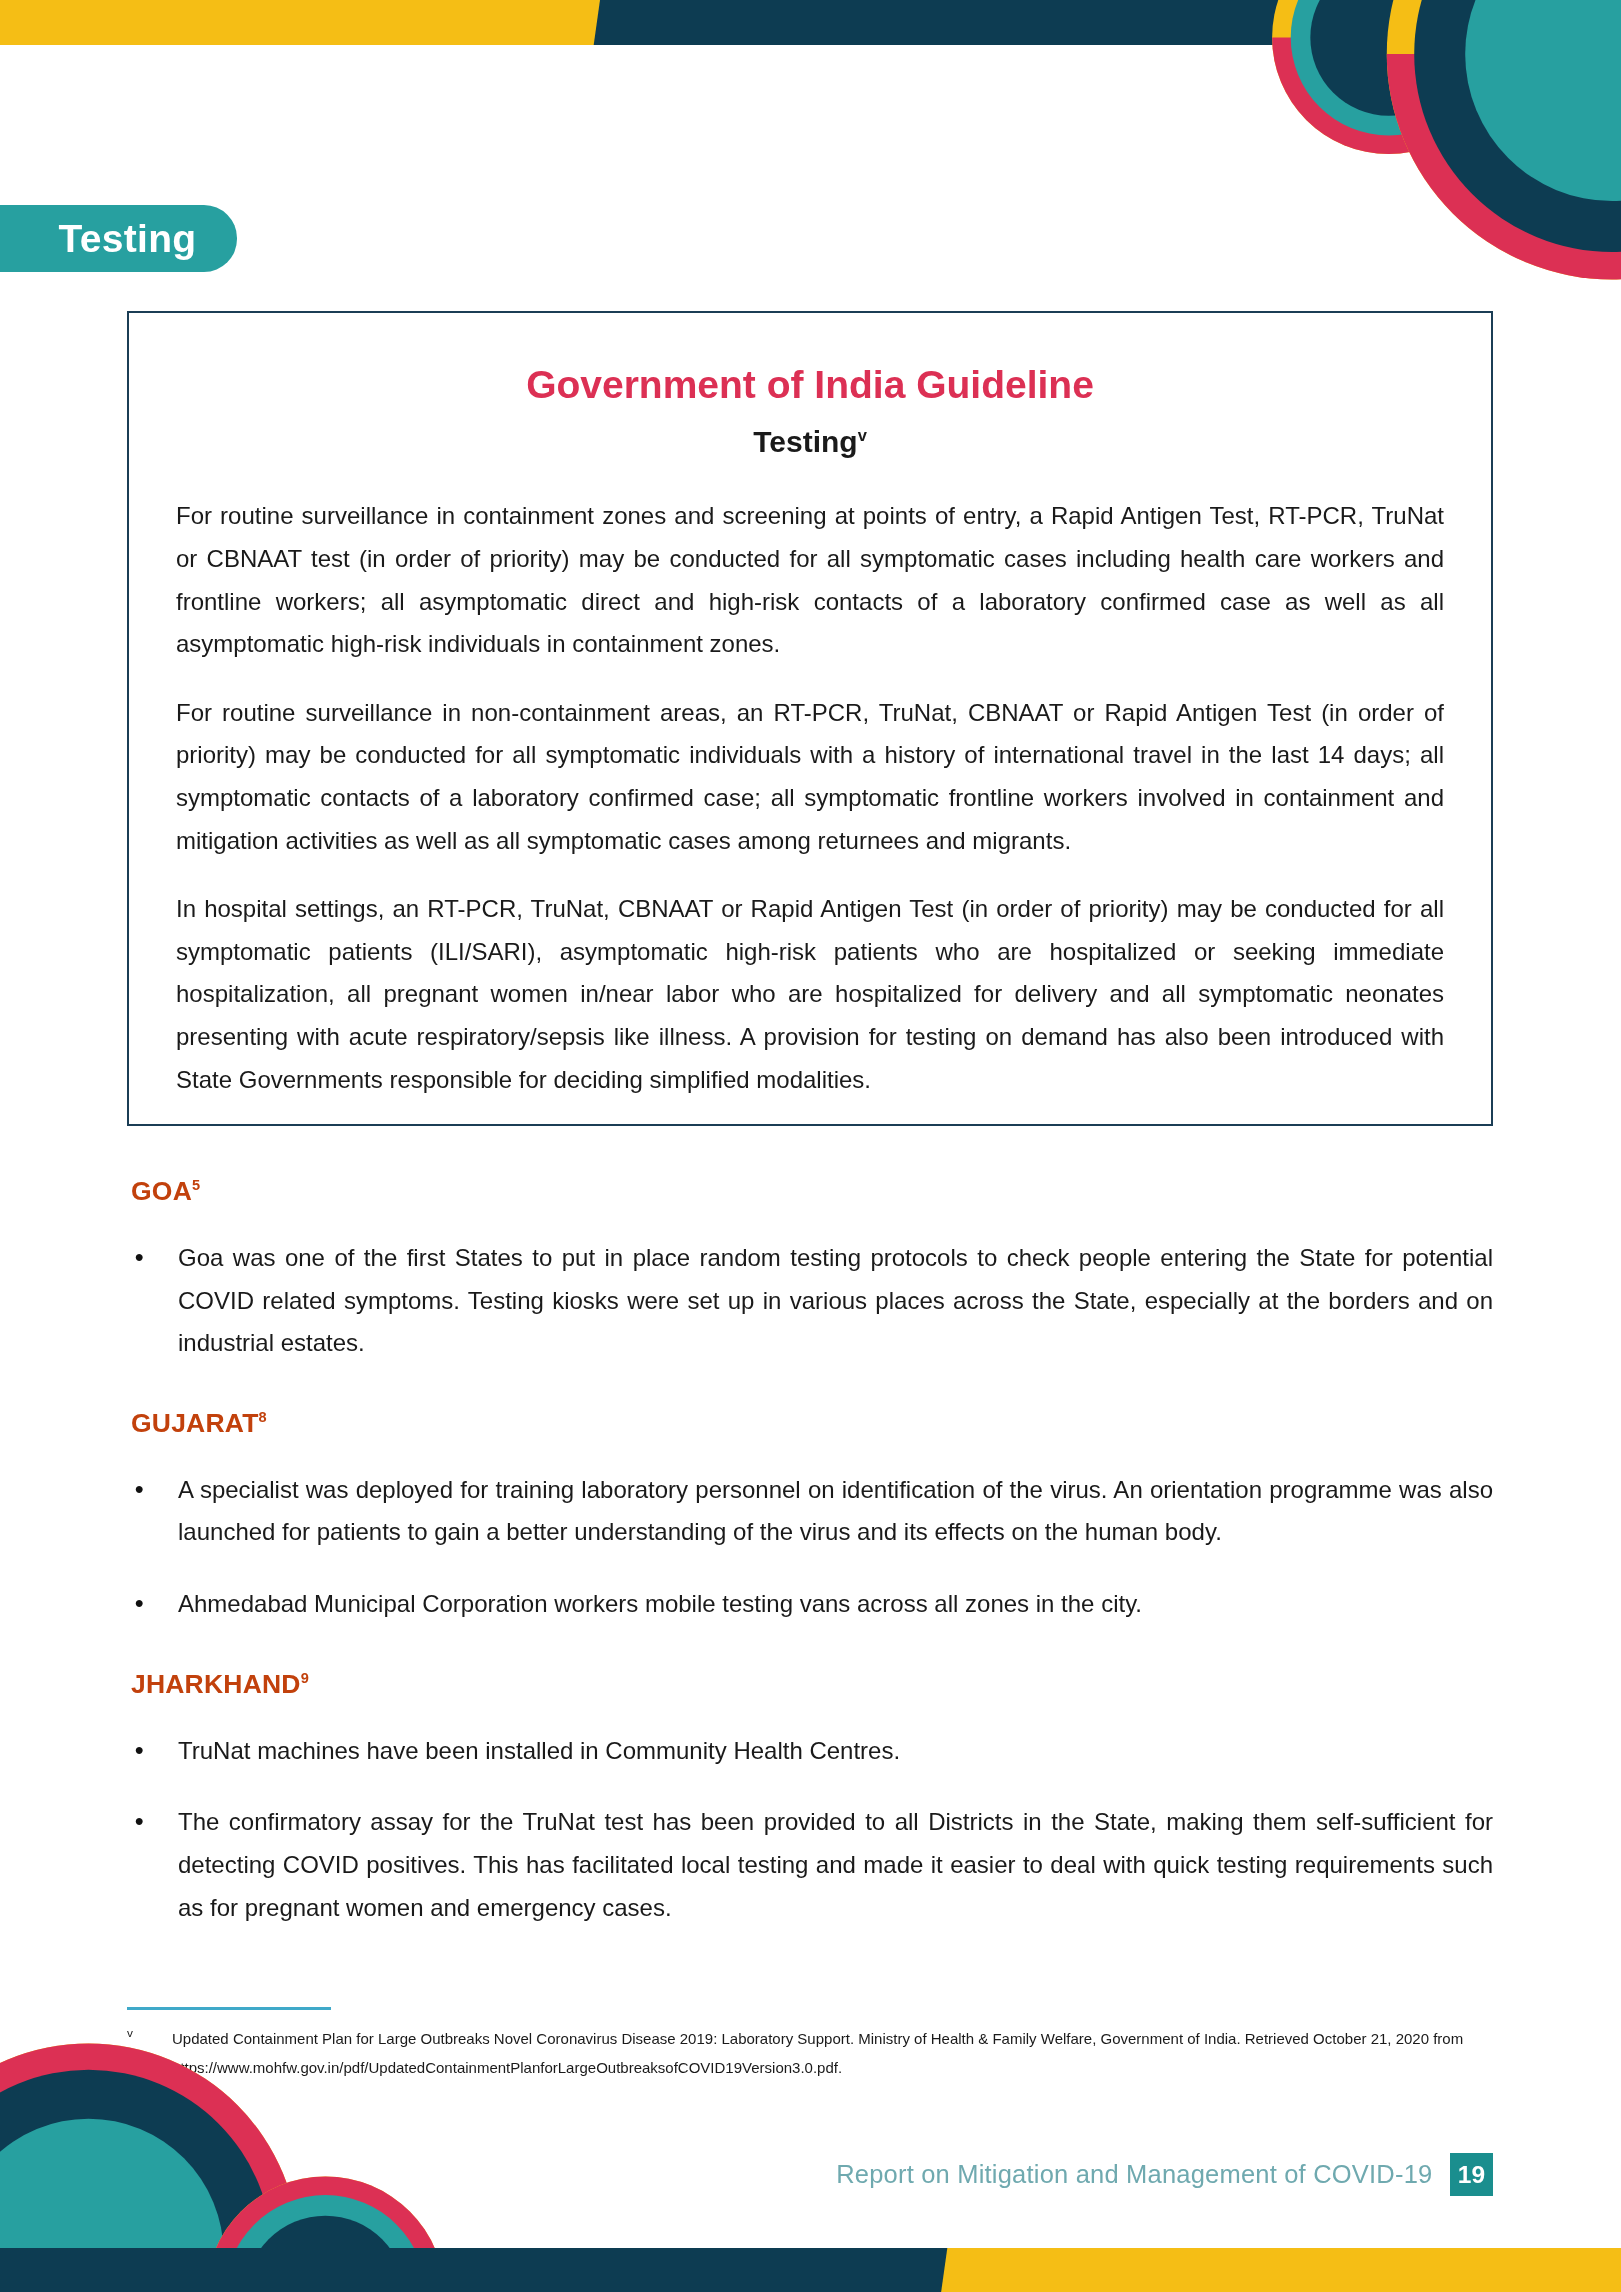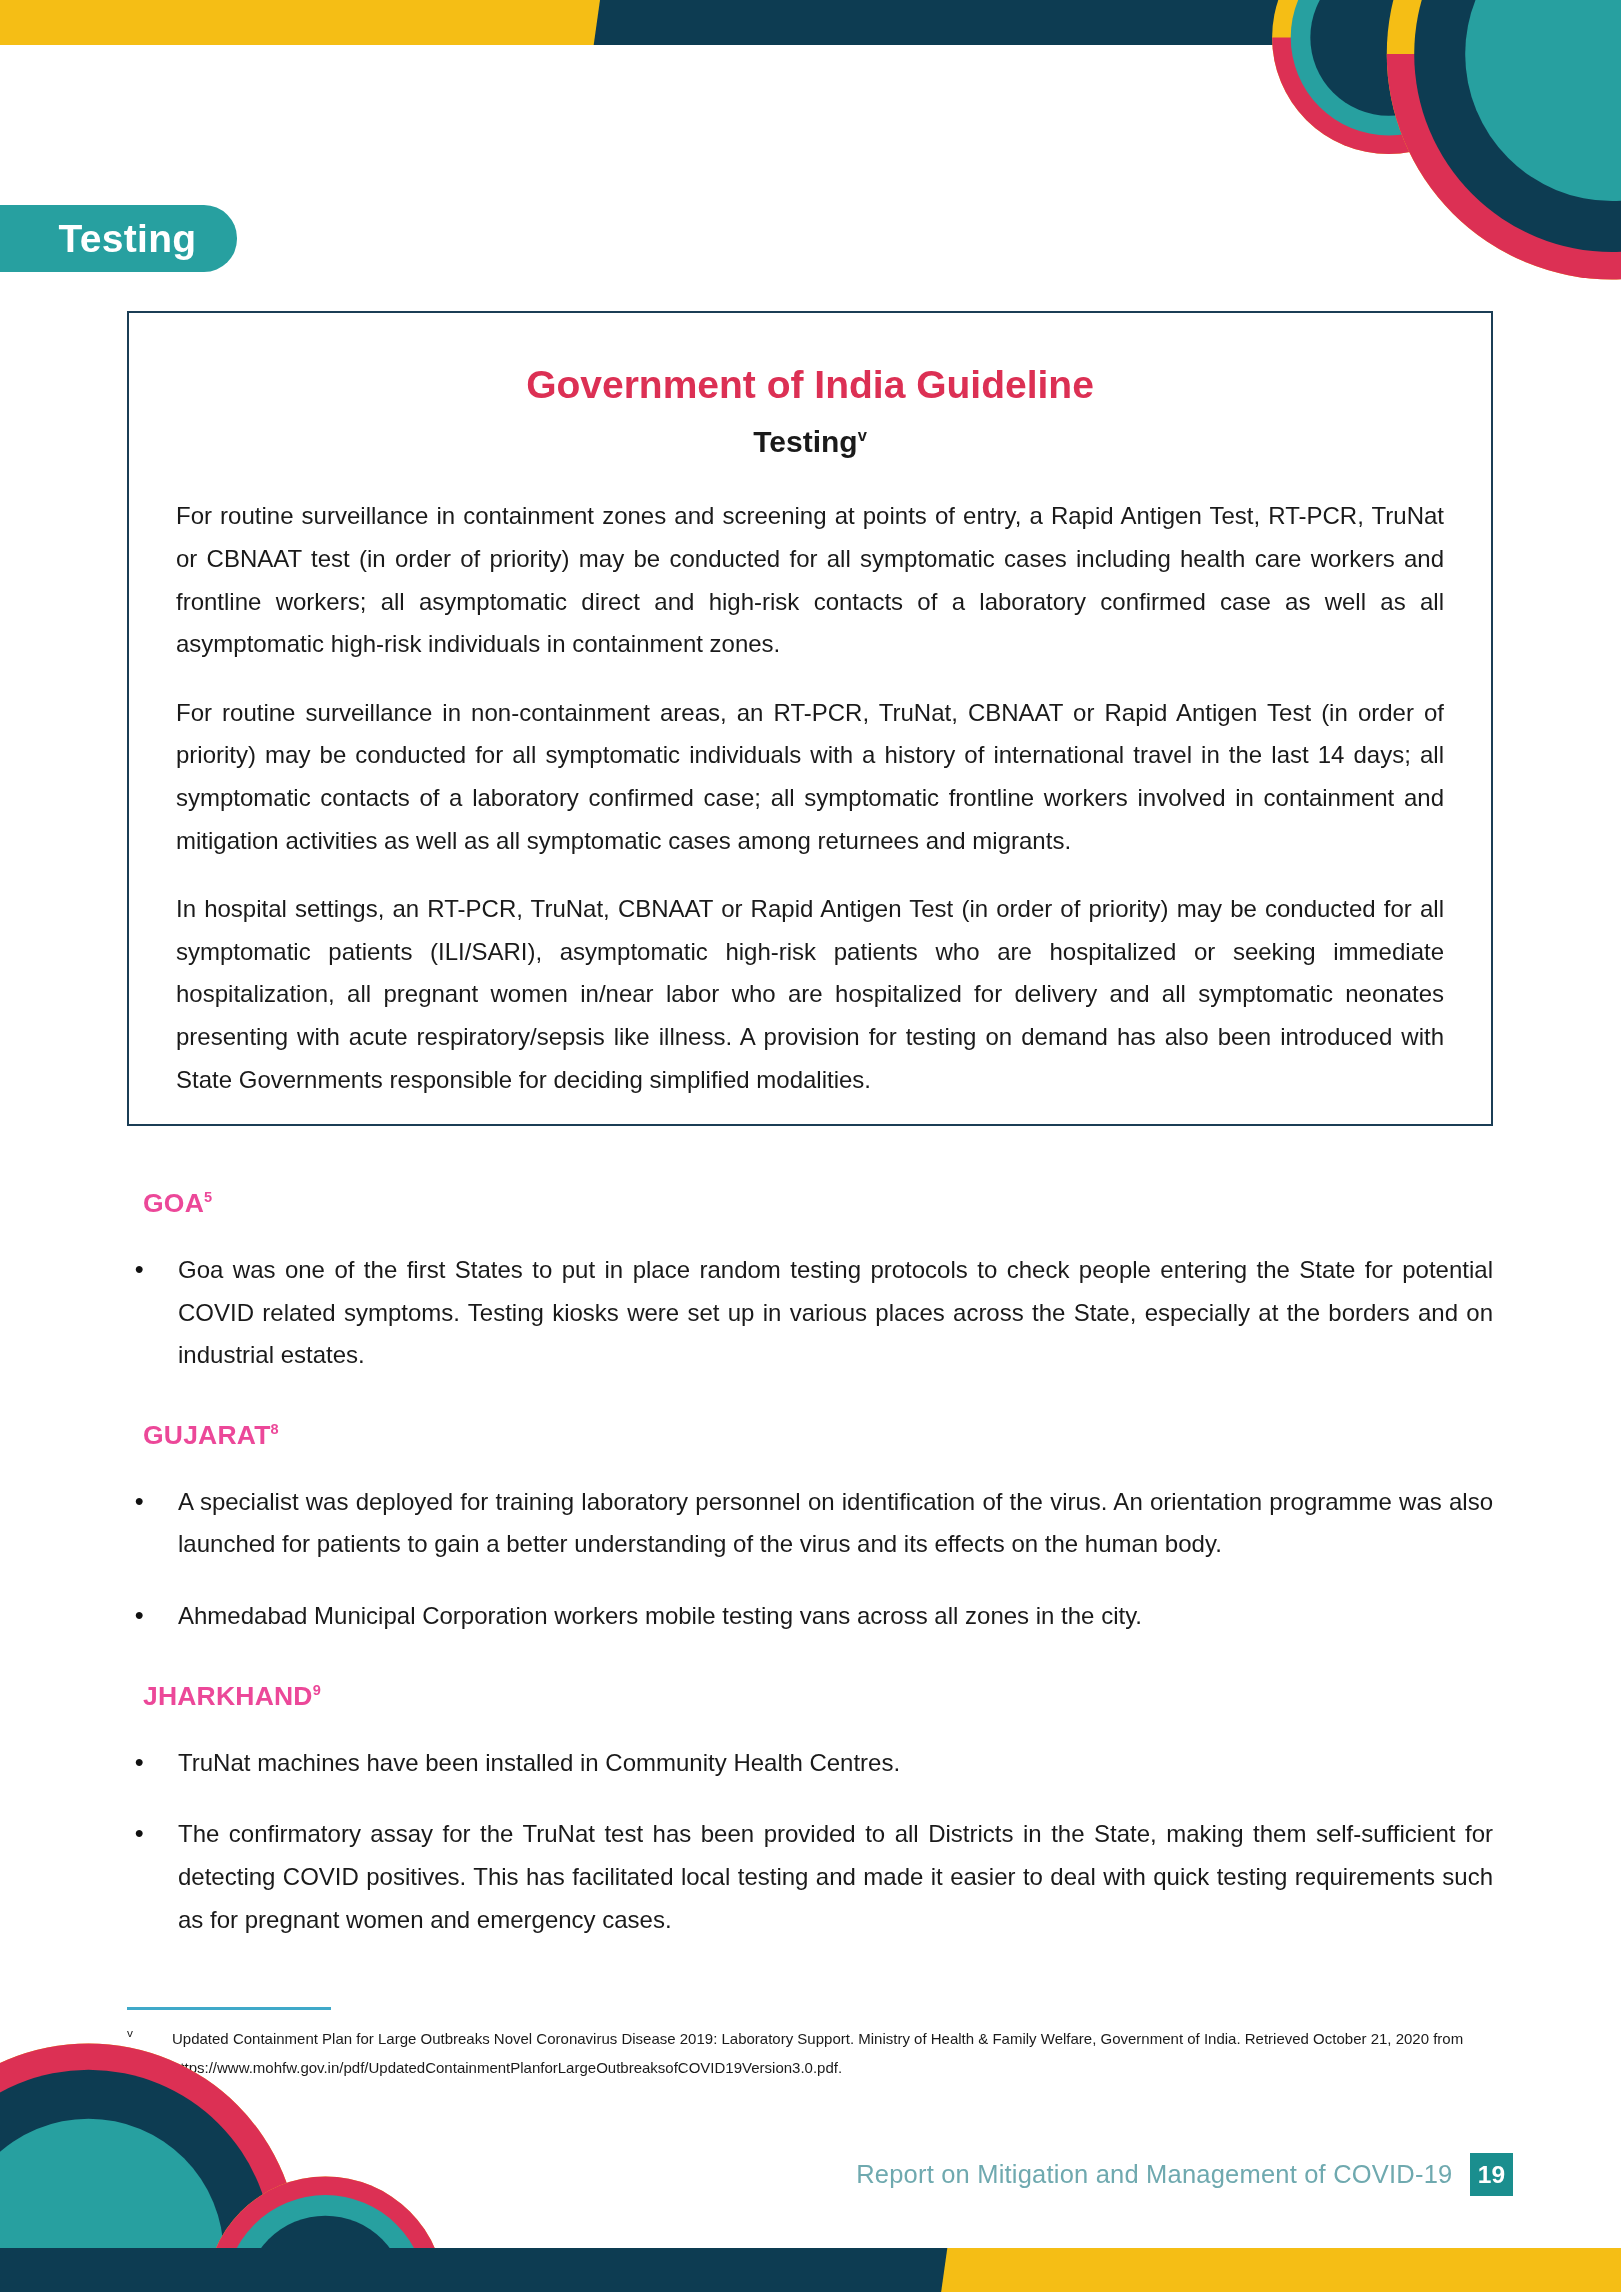--- a/index.html
+++ b/index.html
@@ -130,22 +130,22 @@
   
   .states {
     position: absolute;
     left: 127px;
     top: 1172px;
     width: 1366px;
   }
   .state-heading {
     font-size: 26.5px;
     font-weight: bold;
-    color: #ec4899;
-    margin: 16px;
+    color: #c2410c;
+    margin: 4px;
     line-height: 1.2;
     letter-spacing: 0.2px;
   }
   .state-heading sup {
     font-size: 0.55em;
     vertical-align: super;
     font-weight: bold;
   }
   .state-block { margin-bottom: 43px; }
   .state-block:last-child { margin-bottom: 0; }
@@ -197,21 +197,21 @@
     position: absolute;
     left: 0;
     top: -2px;
     font-size: 11.8px;
     color: #1A1A1A;
   }
 
   
   .footer {
     position: absolute;
-    right: 108px;
+    right: 128px;
     top: 2153px;
     display: flex;
     align-items: center;
   }
   .footer-text {
     color: #6FA9AF;
     font-size: 25.5px;
     letter-spacing: 0.2px;
     margin-right: 17.6px;
   }

